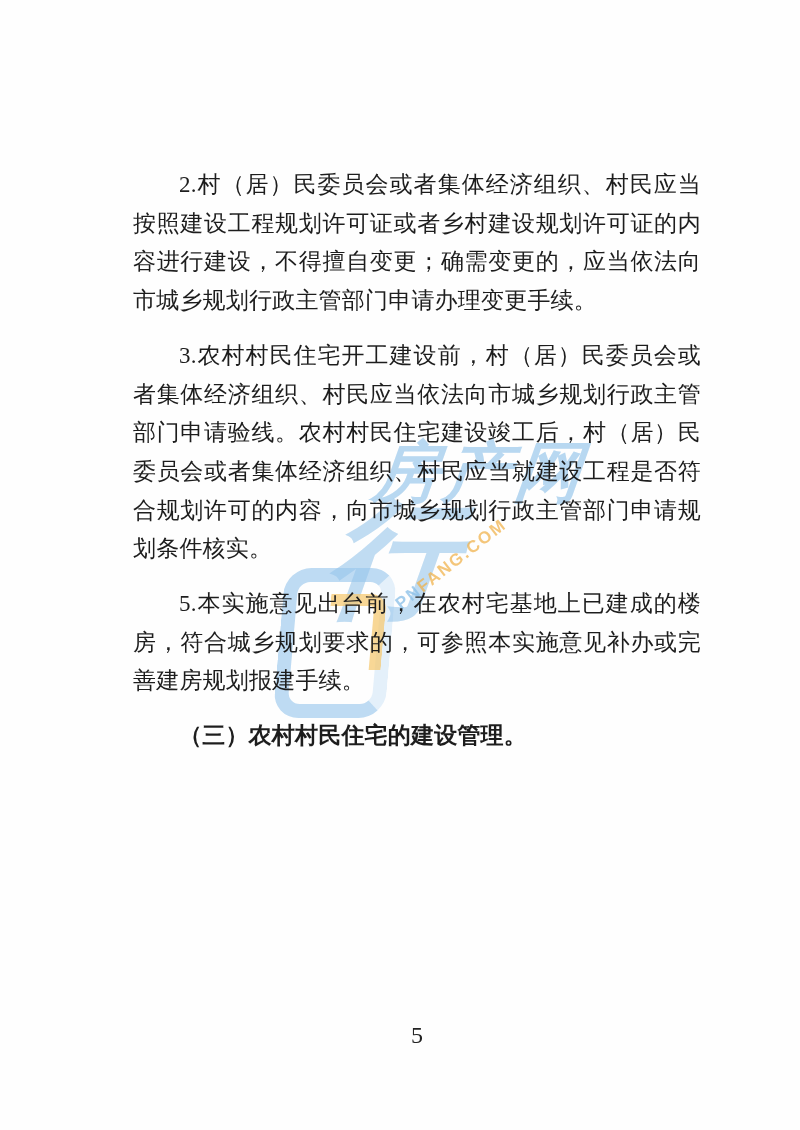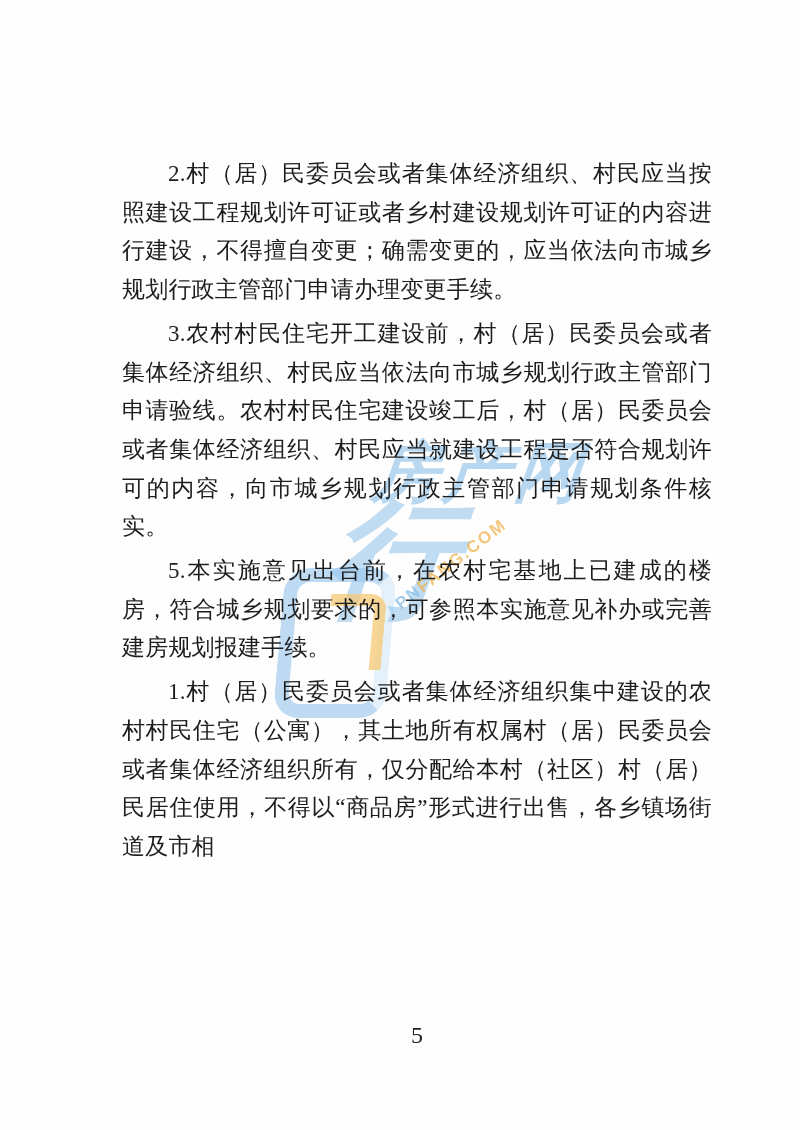--- a/index.html
+++ b/index.html
@@ -15,21 +15,21 @@
   .content {
     position:absolute;
     left:117px; top:150px; width:600px;
     z-index:2;
     color:#1d1d1d;
     font-size:23px;
     line-height:38.7px;
     text-align:justify;
     line-break:strict;
   }
-  .content p { margin:5px; text-indent:2em; letter-spacing:0.2px; }
+  .content p { margin:16px; text-indent:2em; letter-spacing:0.2px; }
   .content p.heading { font-weight:bold; }
 
   .page-num {
     position:absolute;
     left:117px; top:1022px; width:600px;
     z-index:2;
     text-align:center;
     font-size:24px;
     color:#222222;
   }
@@ -95,18 +95,18 @@
     <div class="wm-logo">
       <div class="wm-logo-hook"></div>
     </div>
     <div class="wm-url"><span class="pn">PN</span><span class="rest">FANG.COM</span></div>
   </div>
 
   <div class="content">
     <p>2.村（居）民委员会或者集体经济组织、村民应当按照建设工程规划许可证或者乡村建设规划许可证的内容进行建设，不得擅自变更；确需变更的，应当依法向市城乡规划行政主管部门申请办理变更手续。</p>
     <p>3.农村村民住宅开工建设前，村（居）民委员会或者集体经济组织、村民应当依法向市城乡规划行政主管部门申请验线。农村村民住宅建设竣工后，村（居）民委员会或者集体经济组织、村民应当就建设工程是否符合规划许可的内容，向市城乡规划行政主管部门申请规划条件核实。</p>
     <p>5.本实施意见出台前，在农村宅基地上已建成的楼房，符合城乡规划要求的，可参照本实施意见补办或完善建房规划报建手续。</p>
-    <p>1.村（居）民委员会或者集体经济组织集中建设的农村村民住宅（公寓），其土地所有权属村（居）民委员会或者集体经济组织所有，仅分配给本村（社区）村（居）民居住使用，不得以“商品房”形式进行出售，各乡镇场街道及市相</p>
+    <p class="heading">（三）农村村民住宅的建设管理。</p>
   </div>
 
   <div class="page-num">5</div>
 
 </div>
 
 </body></html>

